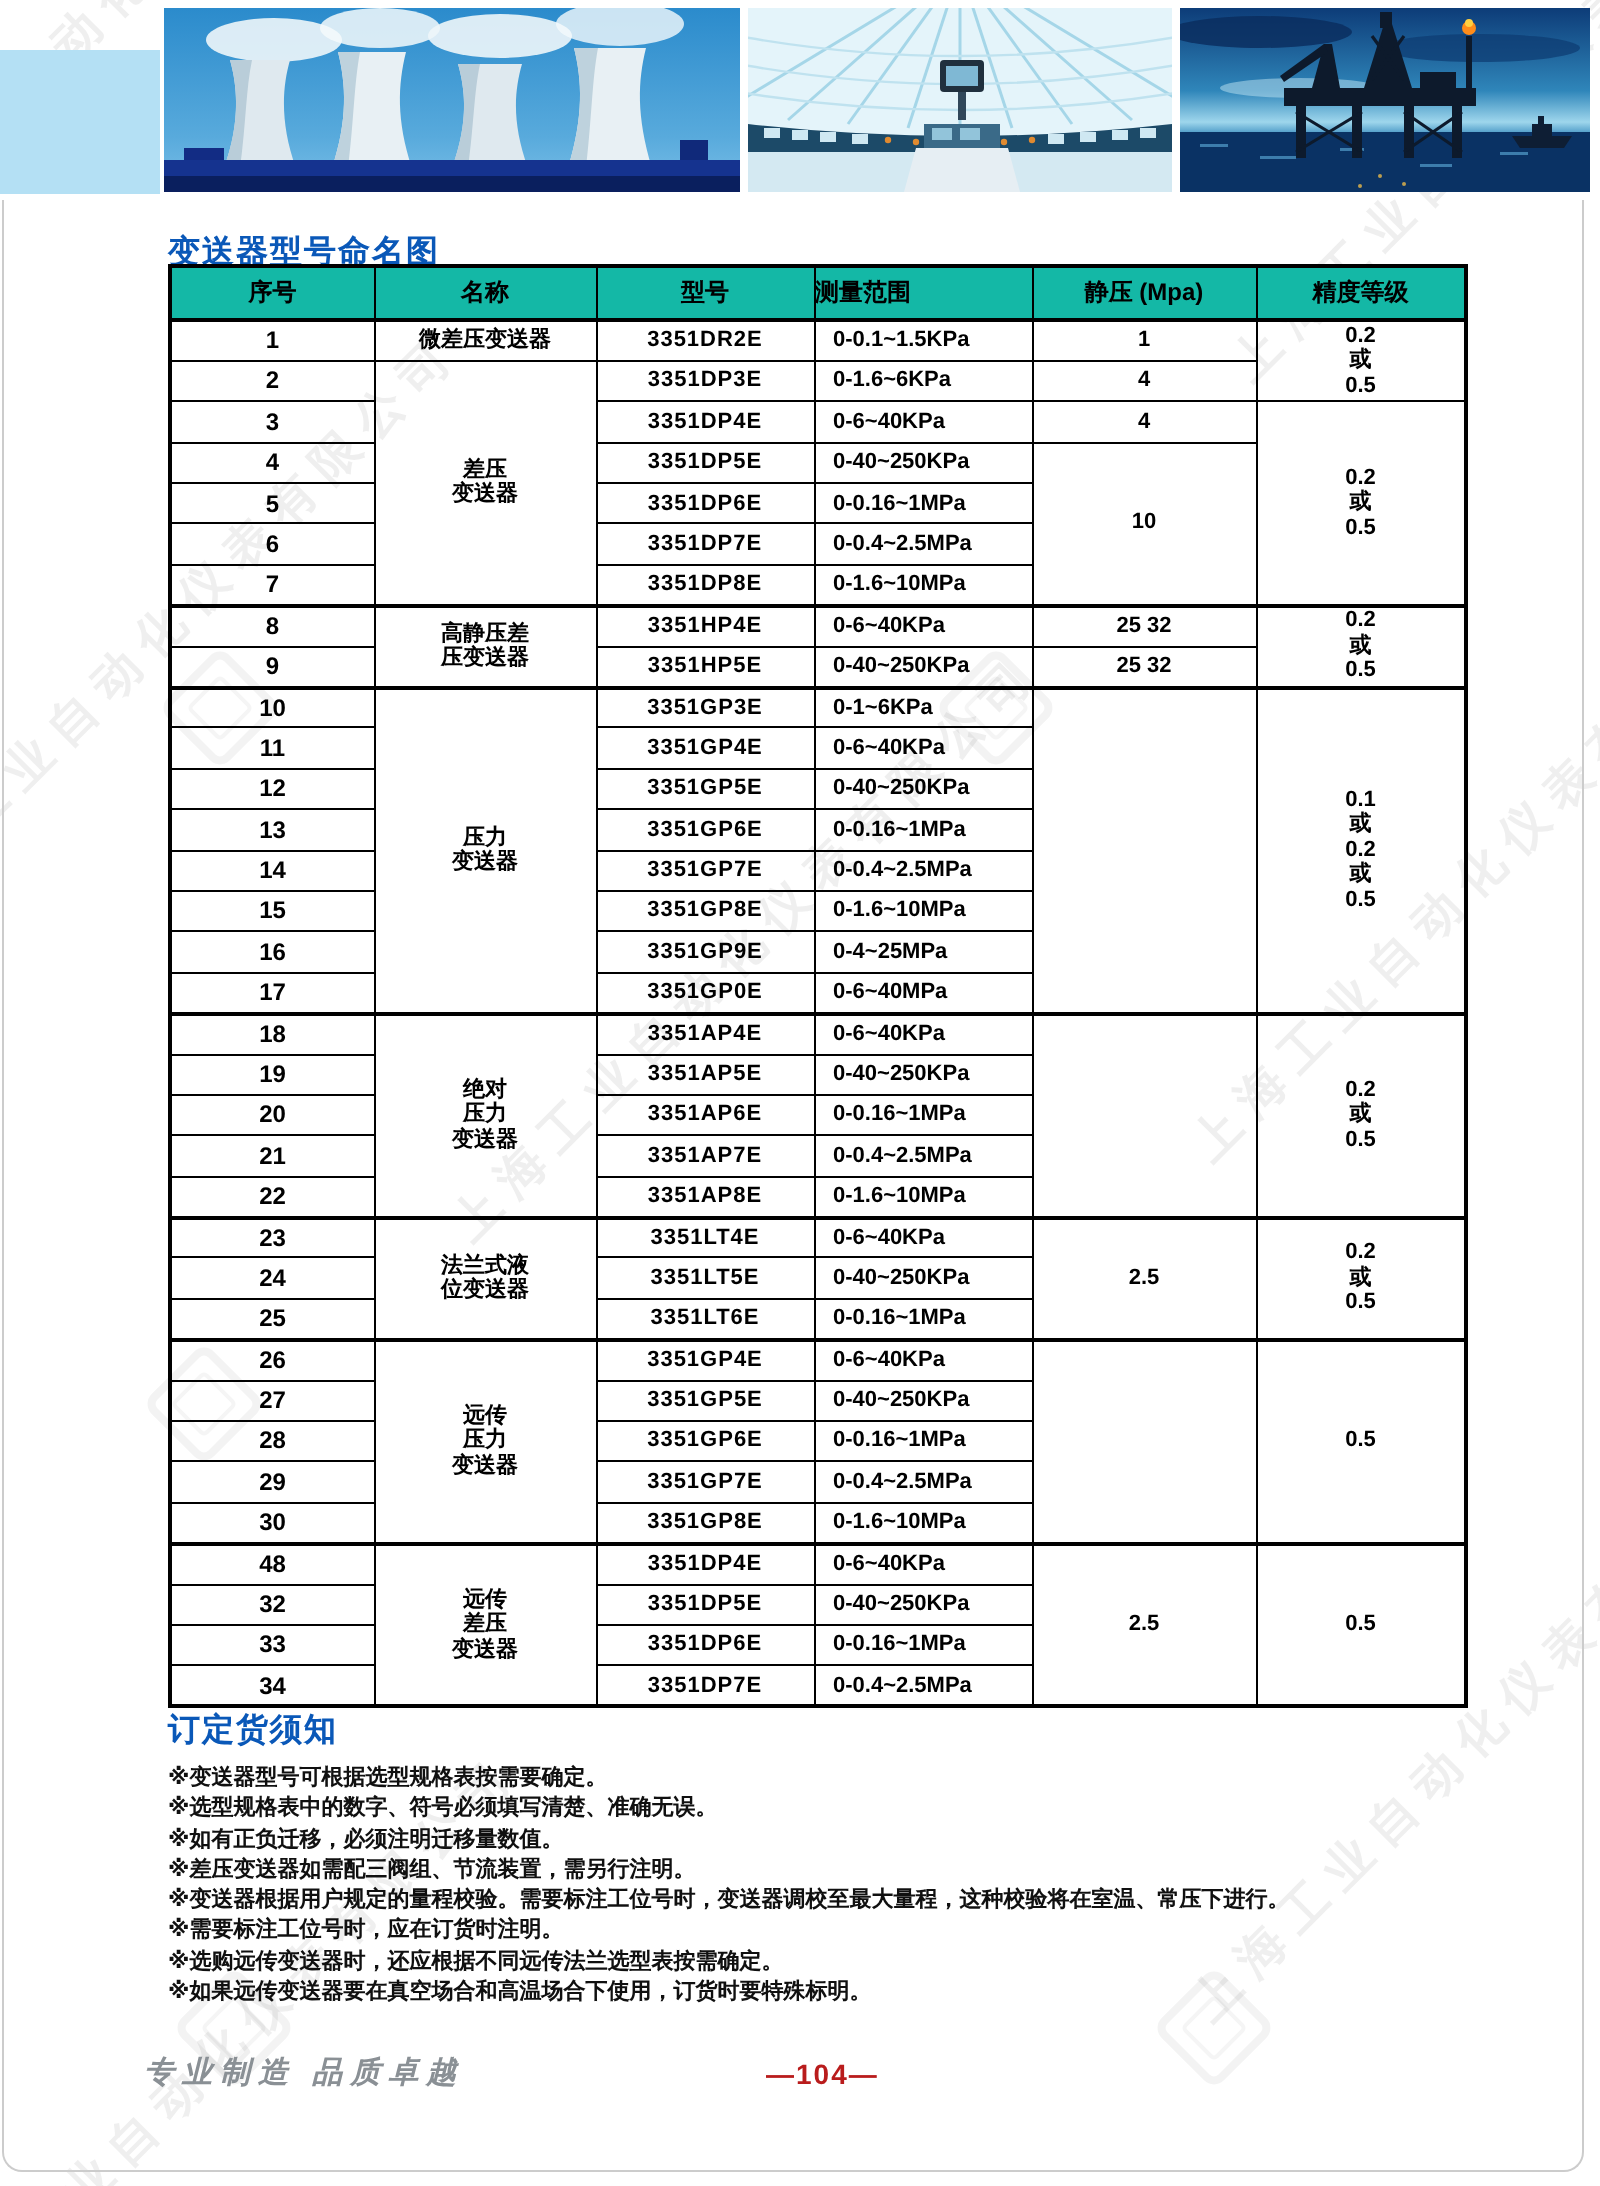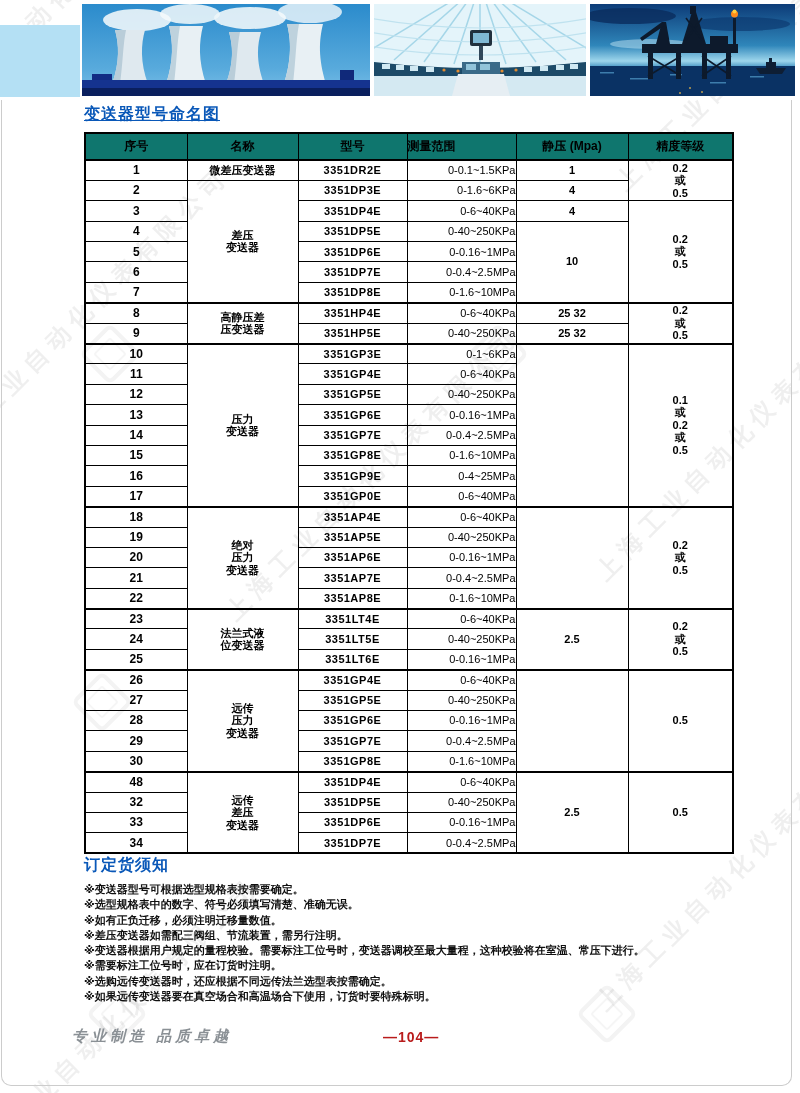--- a/index.html
+++ b/index.html
@@ -27,40 +27,40 @@
   .photo{position:absolute;top:4px;height:92px;overflow:hidden;}
   .photo svg{display:block;}
   .photo-1{left:82px;width:288px;}
   .photo-2{left:374px;width:212px;}
   .photo-3{left:590px;width:205px;}
 
   
   .content{position:absolute;inset:0;z-index:3;}
   .section-title{position:absolute;left:84px;font-size:16px;font-weight:bold;
                  color:#0a58b8;letter-spacing:1px;}
-  .title-main{top:104px;text-decoration:underline;}
+  .title-main{top:116px;}
   .title-notes{top:855px;}
 
   
   .spec-table{position:absolute;left:84px;top:132px;border-collapse:collapse;
               table-layout:fixed;width:648px;border:2px solid #000;}
-  .spec-table th{background:#0f766e;border:1px solid #000;border-bottom:2px solid #000;
+  .spec-table th{background:#14b8a6;border:1px solid #000;border-bottom:2px solid #000;
                  font-size:12px;font-weight:bold;height:25px;padding:0;color:#000;}
   .spec-table td{border:1px solid #000;font-size:11px;text-align:center;padding:0;
                  color:#000;font-weight:bold;line-height:12.5px;}
   .spec-table tr{height:20.4px;}
   .col-no{width:102px;}
   .col-name{width:111px;}
   .col-model{width:109px;}
   .col-range{width:109px;}
   .col-sp{width:112px;}
   .col-acc{width:105px;}
   td.cell-no{font-size:12px;font-weight:bold;}
   td.cell-model{font-weight:600;letter-spacing:0.5px;}
-  td.cell-range{text-align:right;padding-left:9px;font-weight:400;}
+  td.cell-range{text-align:left;padding-left:9px;font-weight:700;}
   th.col-range{text-align:left;}
   tr.group-start td{border-top:2px solid #000;}
 
   
   .notes{position:absolute;left:84px;top:882px;width:660px;}
   .note-line{font-size:11px;font-weight:bold;color:#101010;line-height:15.3px;
              white-space:nowrap;}
 
   
   .footer-slogan{position:absolute;left:72px;top:1027px;font-size:15px;font-weight:bold;

